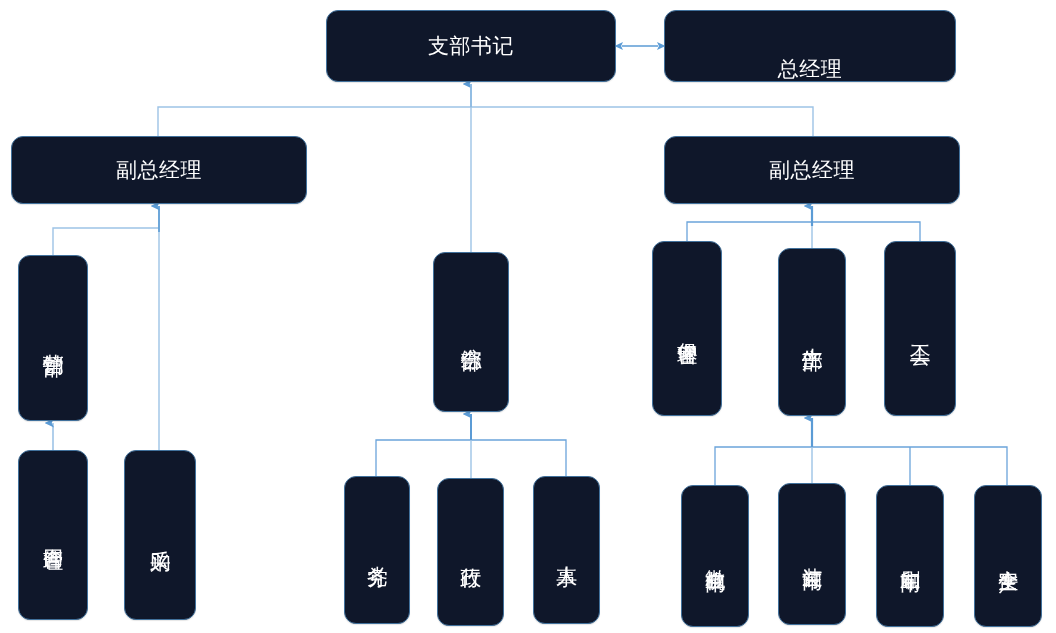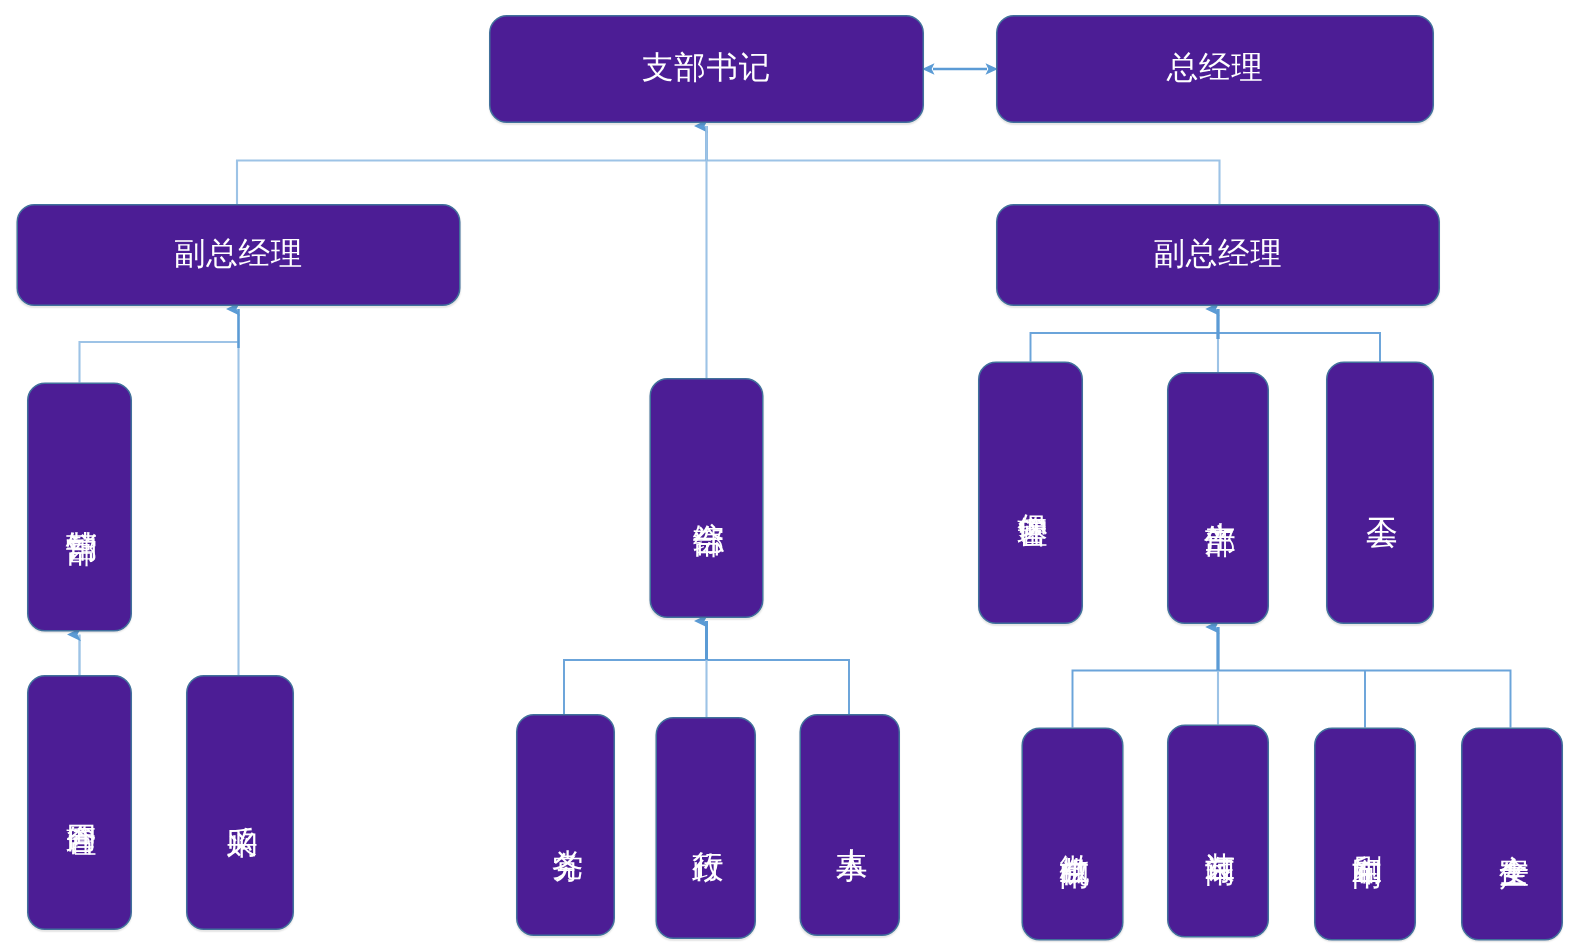--- a/index.html
+++ b/index.html
@@ -21,21 +21,21 @@
     position: absolute;
     left: 0;
     top: 0;
     width: 1056px;
     height: 633px;
     pointer-events: none;
   }
   .node {
     position: absolute;
     box-sizing: border-box;
-    background: #4c1d95;
+    background: #0f172a;
     border: 1px solid #41719c;
     border-radius: 12px;
     color: #ffffff;
     display: flex;
     align-items: center;
     justify-content: center;
     text-align: center;
     box-shadow: 0 1px 1px rgba(0,0,0,0.10);
   }
   .node .node-label {
@@ -115,21 +115,21 @@
       <line x1="812" y1="483" x2="812" y2="447" stroke="#9dc3e6" stroke-width="1.4"></line>
       <line x1="910" y1="485" x2="910" y2="447" stroke="#6ba4da" stroke-width="1.3"></line>
       <line x1="812" y1="447" x2="812" y2="418" stroke="#5b9bd5" stroke-width="2.2" marker-end="url(#arrow-up)"></line>
     </g>
   </svg>
 
   <div id="node-host">
       <div class="node horizontal" style="left: 326px; top: 10px; width: 290px; height: 72px;">
         <span class="node-label">支部书记</span>
       </div>
-      <div class="node horizontal" style="left: 664px; top: 10px; width: 292px; height: 72px;">
+      <div class="node horizontal" style="left: 664px; top: 10px; width: 292px; height: 72px; align-items: flex-end;">
         <span class="node-label">总经理</span>
       </div>
       <div class="node horizontal" style="left: 11px; top: 136px; width: 296px; height: 68px;">
         <span class="node-label">副总经理</span>
       </div>
       <div class="node horizontal" style="left: 664px; top: 136px; width: 296px; height: 68px;">
         <span class="node-label">副总经理</span>
       </div>
       <div class="node vertical" style="left: 18px; top: 255px; width: 70px; height: 166px;">
         <span class="node-label">营销部</span>

